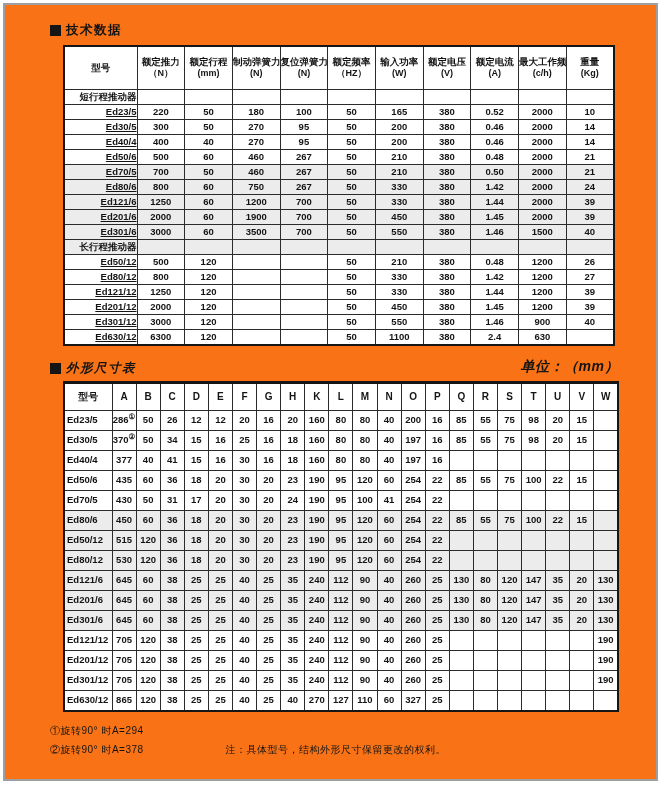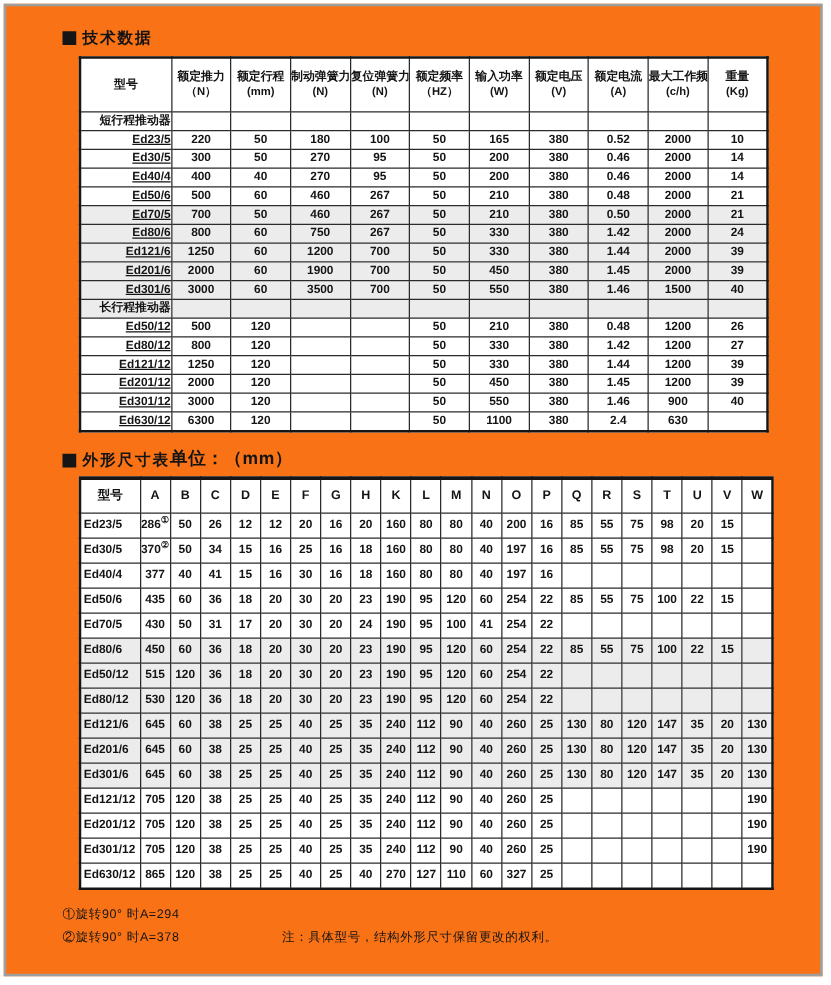--- a/index.html
+++ b/index.html
@@ -2,21 +2,21 @@
 <html><head>
 <meta charset="utf-8">
 <style>
   html,body{margin:0;padding:0;background:#fff;}
   body{width:665px;height:788px;font-family:"Liberation Sans",sans-serif;color:#141414;position:relative;}
   .sheet{position:absolute;left:3px;top:3px;width:655px;height:778px;box-sizing:border-box;
          border:2px solid #9e9e9e;background:#f97316;overflow:hidden;padding:18px 0 0 45px;}
   .sec-title{display:flex;align-items:center;gap:5px;font-size:12.5px;font-weight:bold;
              letter-spacing:1.5px;height:15px;}
   .sq{width:11px;height:11px;background:#151515;flex:0 0 auto;}
-  .sec2-bar{display:flex;align-items:flex-end;width:569px;margin-top:12px;}
+  .sec2-bar{display:flex;justify-content:space-between;align-items:flex-end;width:569px;margin-top:12px;font-style:italic;}
   .unit{font-size:14px;font-weight:bold;letter-spacing:0.5px;}
   table{border-collapse:collapse;table-layout:fixed;margin-left:13px;background:#fff;}
   th,td{border:1px solid #2b2b2b;text-align:center;padding:0;overflow:hidden;white-space:nowrap;
         font-weight:bold;color:#141414;line-height:1.15;}
   
   .t1{width:552px;margin-top:7px;border:2px solid #161616;}
   .t1 th{height:42px;font-size:9.5px;}
   .t1 td{height:14px;font-size:9.5px;}
   .t1 td.model{text-align:right;padding-left:9px;text-decoration:underline;}
   .t1 td.model.section{padding-left:3px;text-decoration:none;}

